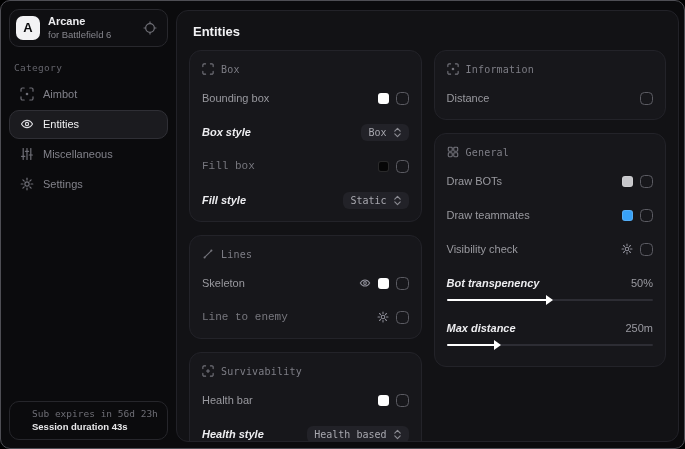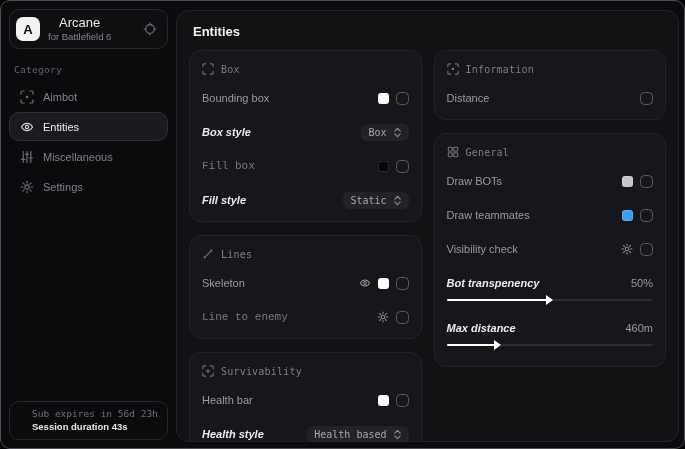--- a/index.html
+++ b/index.html
@@ -29,21 +29,21 @@
     padding:5px 10px 5px 6px;
     display:flex; align-items:center; gap:8px;
   }
   .avatar {
     width:24px; height:24px; border-radius:7px;
     background:#f2f2f4; color:#0b0b0d;
     font-weight:bold; font-size:13px;
     display:flex; align-items:center; justify-content:center;
     flex:0 0 24px;
   }
-  .sb-title { font-size:13px; font-weight:normal; color:#ececef; line-height:1.25;text-align:center; }
+  .sb-title { font-size:11px; font-weight:bold; color:#ececef; line-height:1.25; }
   .sb-sub   { font-size:9.5px; color:#85858c; line-height:1.25; }
   .sb-gear  { margin-left:auto; color:#6f6f76; display:flex; }
   .category {
     font-family:"DejaVu Sans Mono", monospace;
     font-size:9.5px; color:#64646b;
     margin:15px 0 7px 5px; letter-spacing:.3px;
   }
   .nav-item {
     display:flex; align-items:center; gap:9px;
     height:29px; padding:0 10px; margin-bottom:1px;
@@ -425,21 +425,21 @@
           </div>
           <div class="slider">
             <span class="track"></span>
             <span class="fill" style="width: 50%;">
               <span class="thumb"></span>
             </span>
           </div>
 
           <div class="row">
             <span class="lbl strong">Max distance</span>
-            <span class="value">460m</span>
+            <span class="value">250m</span>
           </div>
           <div class="slider">
             <span class="track"></span>
             <span class="fill" style="width: 25%;">
               <span class="thumb"></span>
             </span>
           </div>
         </div>
       </div>
 

